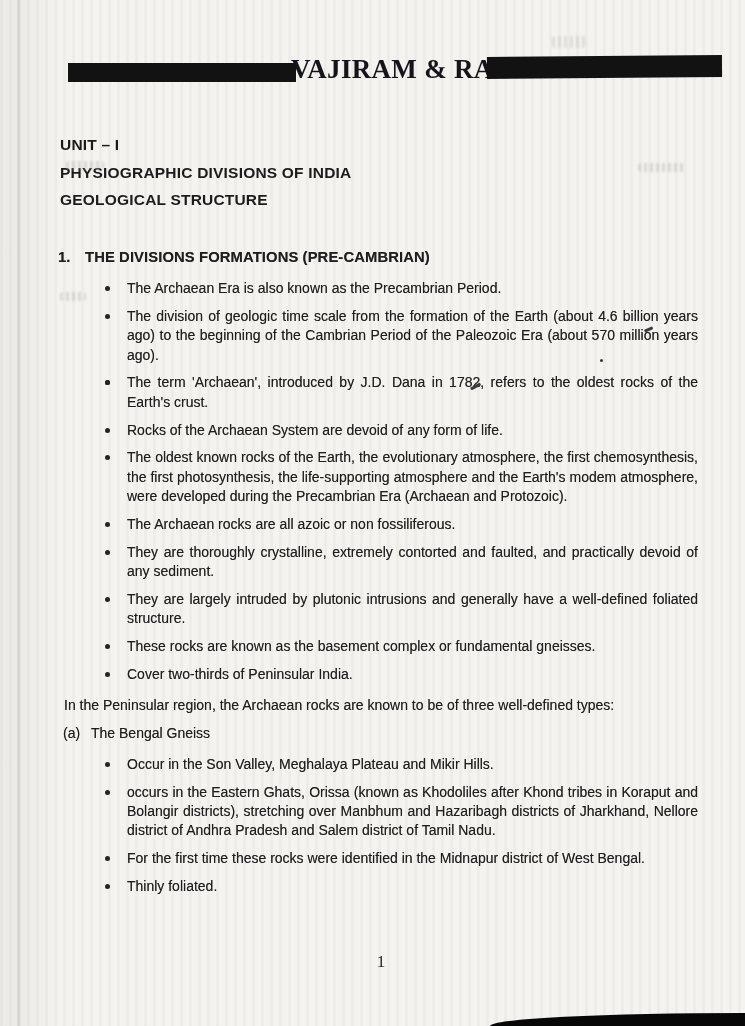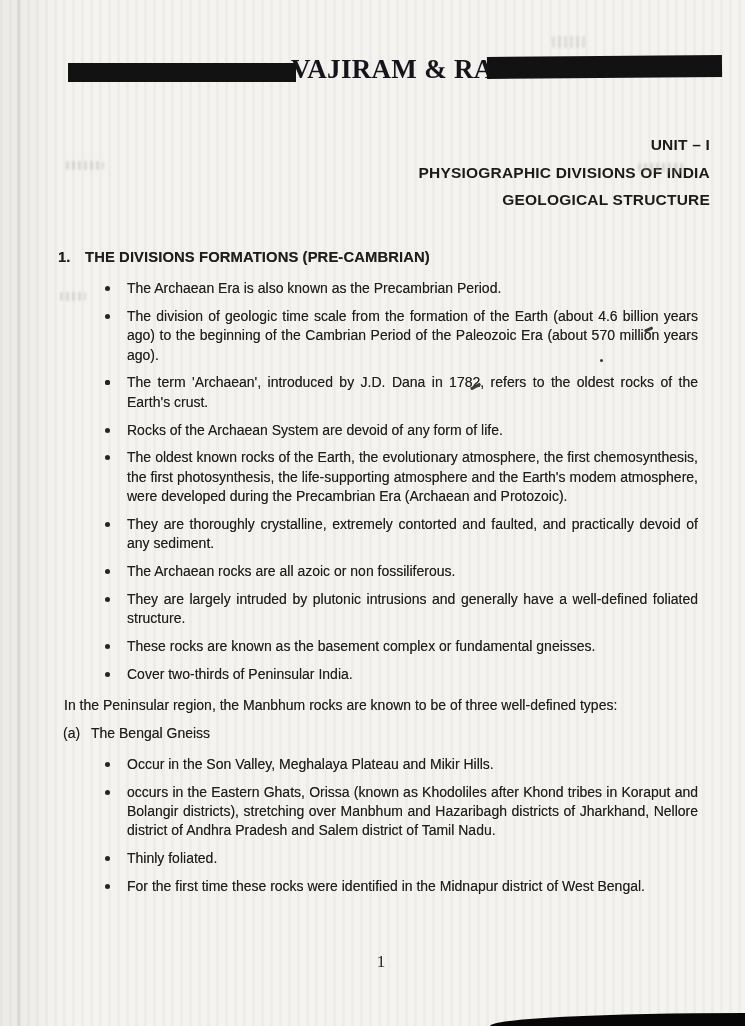--- a/index.html
+++ b/index.html
@@ -40,21 +40,21 @@
     white-space: nowrap;
   }
   .bar-right {
     position: absolute; left: 487px; top: 56px; width: 235px; height: 22px;
     background: #121212;
     transform: rotate(-0.5deg);
   }
   
   .titles {
     position: absolute; top: 131px; left: 60px; width: 650px;
-    text-align: right;
+    text-align: left;
     font-weight: bold; font-size: 15.5px; line-height: 27.6px;
     color: #1b1b1b;
     letter-spacing: 0.2px;
   }
   
   .content {
     position: absolute; top: 248px; left: 58px; width: 652px;
     font-size: 14px; line-height: 19.3px;
     text-shadow: 0 0 0.3px rgba(30,30,30,0.55);
   }
@@ -136,39 +136,39 @@
       <span>THE DIVISIONS FORMATIONS (PRE-CAMBRIAN)</span>
     </div>
 
     <ul class="bullets">
       <li><span class="dot"></span><span>The Archaean Era is also known as the Precambrian Period.</span></li>
       <li><span class="dot"></span><span>The division of geologic time scale from the formation of the Earth (about 4.6 billion years ago) to the beginning of the Cambrian Period of the Paleozoic Era (about 570 million years ago).</span></li>
       <li><span class="dot"></span></li>
       <li><span class="dot"></span><span>The term 'Archaean', introduced by J.D. Dana in 1782, refers to the oldest rocks of the Earth's crust.</span></li>
       <li><span class="dot"></span><span>Rocks of the Archaean System are devoid of any form of life.</span></li>
       <li><span class="dot"></span><span>The oldest known rocks of the Earth, the evolutionary atmosphere, the first chemosynthesis, the first photosynthesis, the life-supporting atmosphere and the Earth's modem atmosphere, were developed during the Precambrian Era (Archaean and Protozoic).</span></li>
+      <li><span class="dot"></span><span>The Archaean rocks are all azoic or non fossiliferous.</span></li>
       <li><span class="dot"></span><span>They are thoroughly crystalline, extremely contorted and faulted, and practically devoid of any sediment.</span></li>
-      <li><span class="dot"></span><span>The Archaean rocks are all azoic or non fossiliferous.</span></li>
       <li><span class="dot"></span><span>They are largely intruded by plutonic intrusions and generally have a well-defined foliated structure.</span></li>
       <li><span class="dot"></span><span>These rocks are known as the basement complex or fundamental gneisses.</span></li>
       <li><span class="dot"></span><span>Cover two-thirds of Peninsular India.</span></li>
     </ul>
 
-    <div class="para">In the Peninsular region, the Manbhum rocks are known to be of three well-defined types:</div>
+    <div class="para">In the Peninsular region, the Archaean rocks are known to be of three well-defined types:</div>
 
     <div class="subheading">
       <span class="lbl">(a)</span>
       <span>The Bengal Gneiss</span>
     </div>
 
     <ul class="bullets">
       <li><span class="dot"></span><span>Occur in the Son Valley, Meghalaya Plateau and Mikir Hills.</span></li>
       <li><span class="dot"></span><span>occurs in the Eastern Ghats, Orissa (known as Khodoliles after Khond tribes in Koraput and Bolangir districts), stretching over Manbhum and Hazaribagh districts of Jharkhand, Nellore district of Andhra Pradesh and Salem district of Tamil Nadu.</span></li>
+      <li><span class="dot"></span><span>For the first time these rocks were identified in the Midnapur district of West Bengal.</span></li>
       <li><span class="dot"></span><span>Thinly foliated.</span></li>
-      <li><span class="dot"></span><span>For the first time these rocks were identified in the Midnapur district of West Bengal.</span></li>
     </ul>
   </div>
 
   <div class="page-num">1</div>
 
   <div class="tick tick-1782"></div>
   <div class="tick tick-about"></div>
   <div class="dot-artifact"></div>
   <div class="smudge smudge-1"></div>
   <div class="smudge smudge-2"></div>

